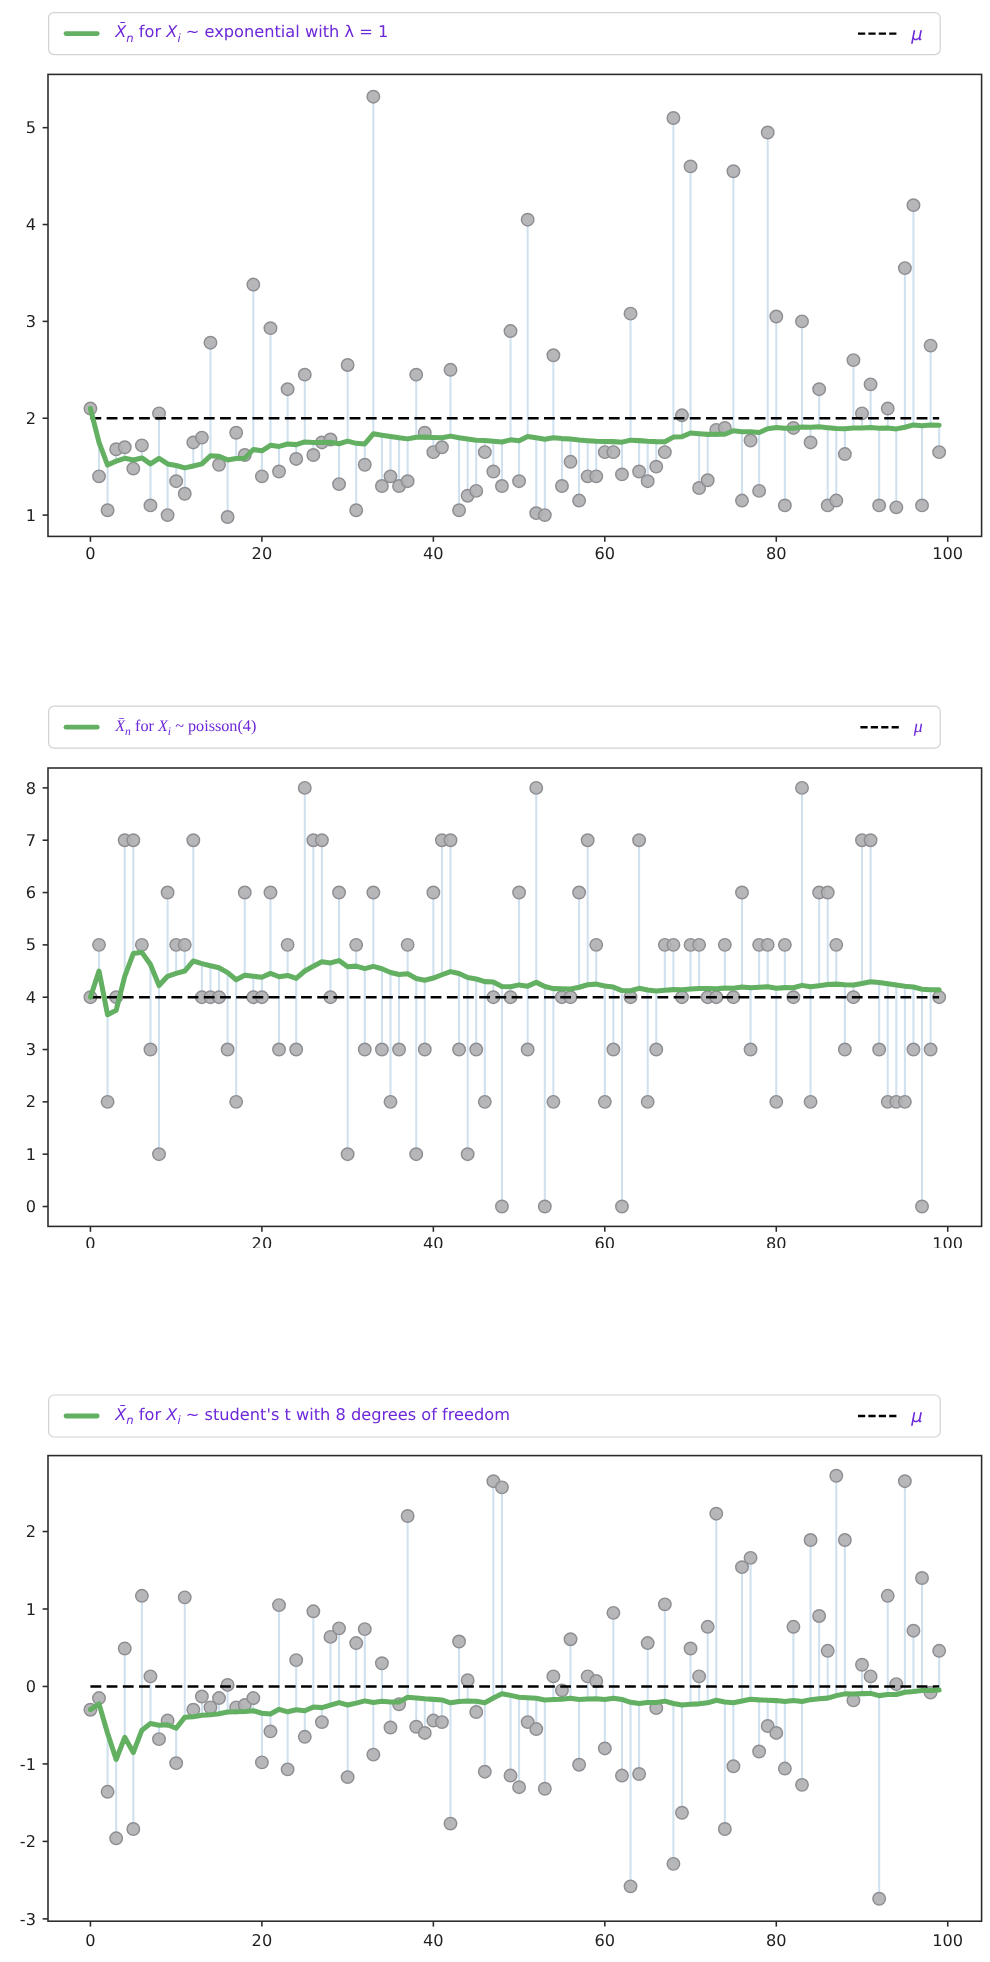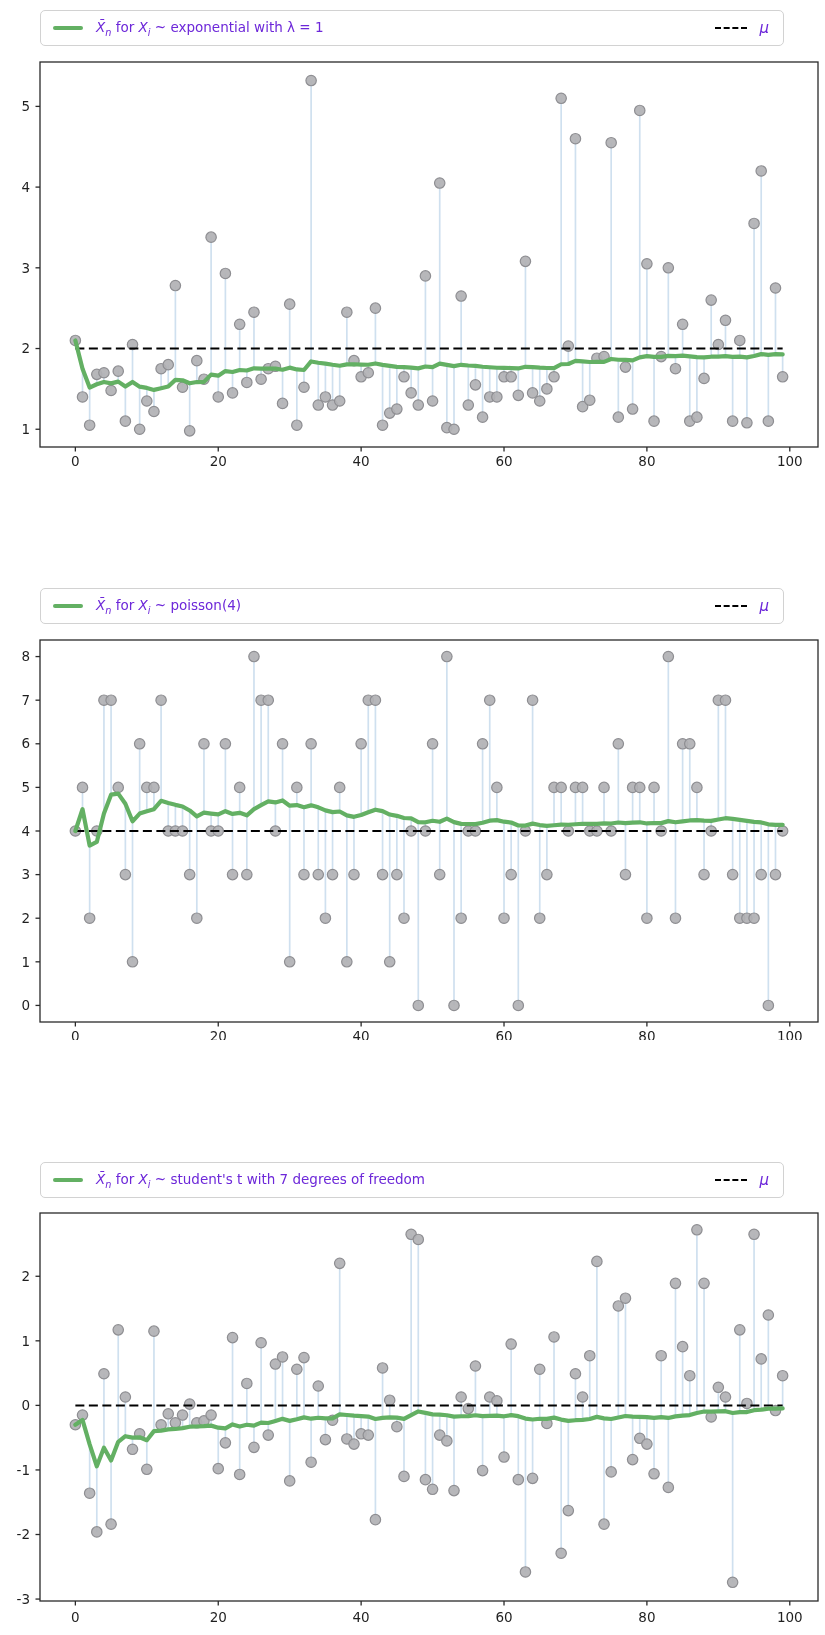--- a/index.html
+++ b/index.html
@@ -31,21 +31,21 @@
   }
   .legend .mu-label{margin-left:12px;font-style:italic;font-size:15px;}
   .legend em{font-style:italic;}
   .legend sub{font-size:0.72em;}
   .ws-pre{white-space:pre;}
   svg.plot{position:absolute;left:0;display:block;}
   #svg-exponential{top:55px;}
   #svg-poisson{top:620px;}
   #svg-student{top:1195px;}
   #legend-exponential{top:10px;}
-  #legend-poisson{top:588px;}
+  #legend-poisson{top:588px;font-family:Liberation Serif, serif;}
   #legend-student{top:1162px;}
   text{font-family:"DejaVu Sans", sans-serif;}
 </style>
 </head>
 <body>
 
 <div class="figure">
 
   <div class="legend" id="legend-exponential">
     <span class="line-swatch"></span>
@@ -536,21 +536,21 @@
         <text x="30" y="128.4853881278539" text-anchor="end" font-size="13.5px" fill="#1f1f1f">6</text>
         <line x1="35.5" x2="40" y1="80.17808219178085" y2="80.17808219178085" stroke="#2a2a2a" stroke-width="1.3"></line>
         <text x="30" y="84.87808219178085" text-anchor="end" font-size="13.5px" fill="#1f1f1f">7</text>
         <line x1="35.5" x2="40" y1="36.5707762557078" y2="36.5707762557078" stroke="#2a2a2a" stroke-width="1.3"></line>
         <text x="30" y="41.2707762557078" text-anchor="end" font-size="13.5px" fill="#1f1f1f">8</text>
       </g>
     </svg>
 
   <div class="legend" id="legend-student">
     <span class="line-swatch"></span>
-    <span class="series-label"><em>X̄</em><sub><em>n</em></sub><span class="ws-pre"> for </span><em>X</em><sub><em>i</em></sub><span class="ws-pre"> ~ student's t with 7 degrees of freedom</span></span>
+    <span class="series-label"><em>X̄</em><sub><em>n</em></sub><span class="ws-pre"> for </span><em>X</em><sub><em>i</em></sub><span class="ws-pre"> ~ student's t with 8 degrees of freedom</span></span>
     <span class="spacer"></span>
     <span class="dash-swatch"></span>
     <span class="mu-label">μ</span>
   </div>
   <svg class="plot" id="svg-student" width="825" height="440">
       <g stroke="#cfe0ef" stroke-width="1.7">
         <line x1="75.36363636363637" x2="75.36363636363637" y1="229.75374376039932" y2="229.75374376039932"></line>
         <line x1="82.50780532598714" x2="82.50780532598714" y1="224.91181364392682" y2="220.06988352745424"></line>
         <line x1="89.65197428833793" x2="89.65197428833793" y1="249.33666112035496" y2="298.1863560732113"></line>
         <line x1="96.79614325068871" x2="96.79614325068871" y1="271.2329450915141" y2="336.9217970049917"></line>

